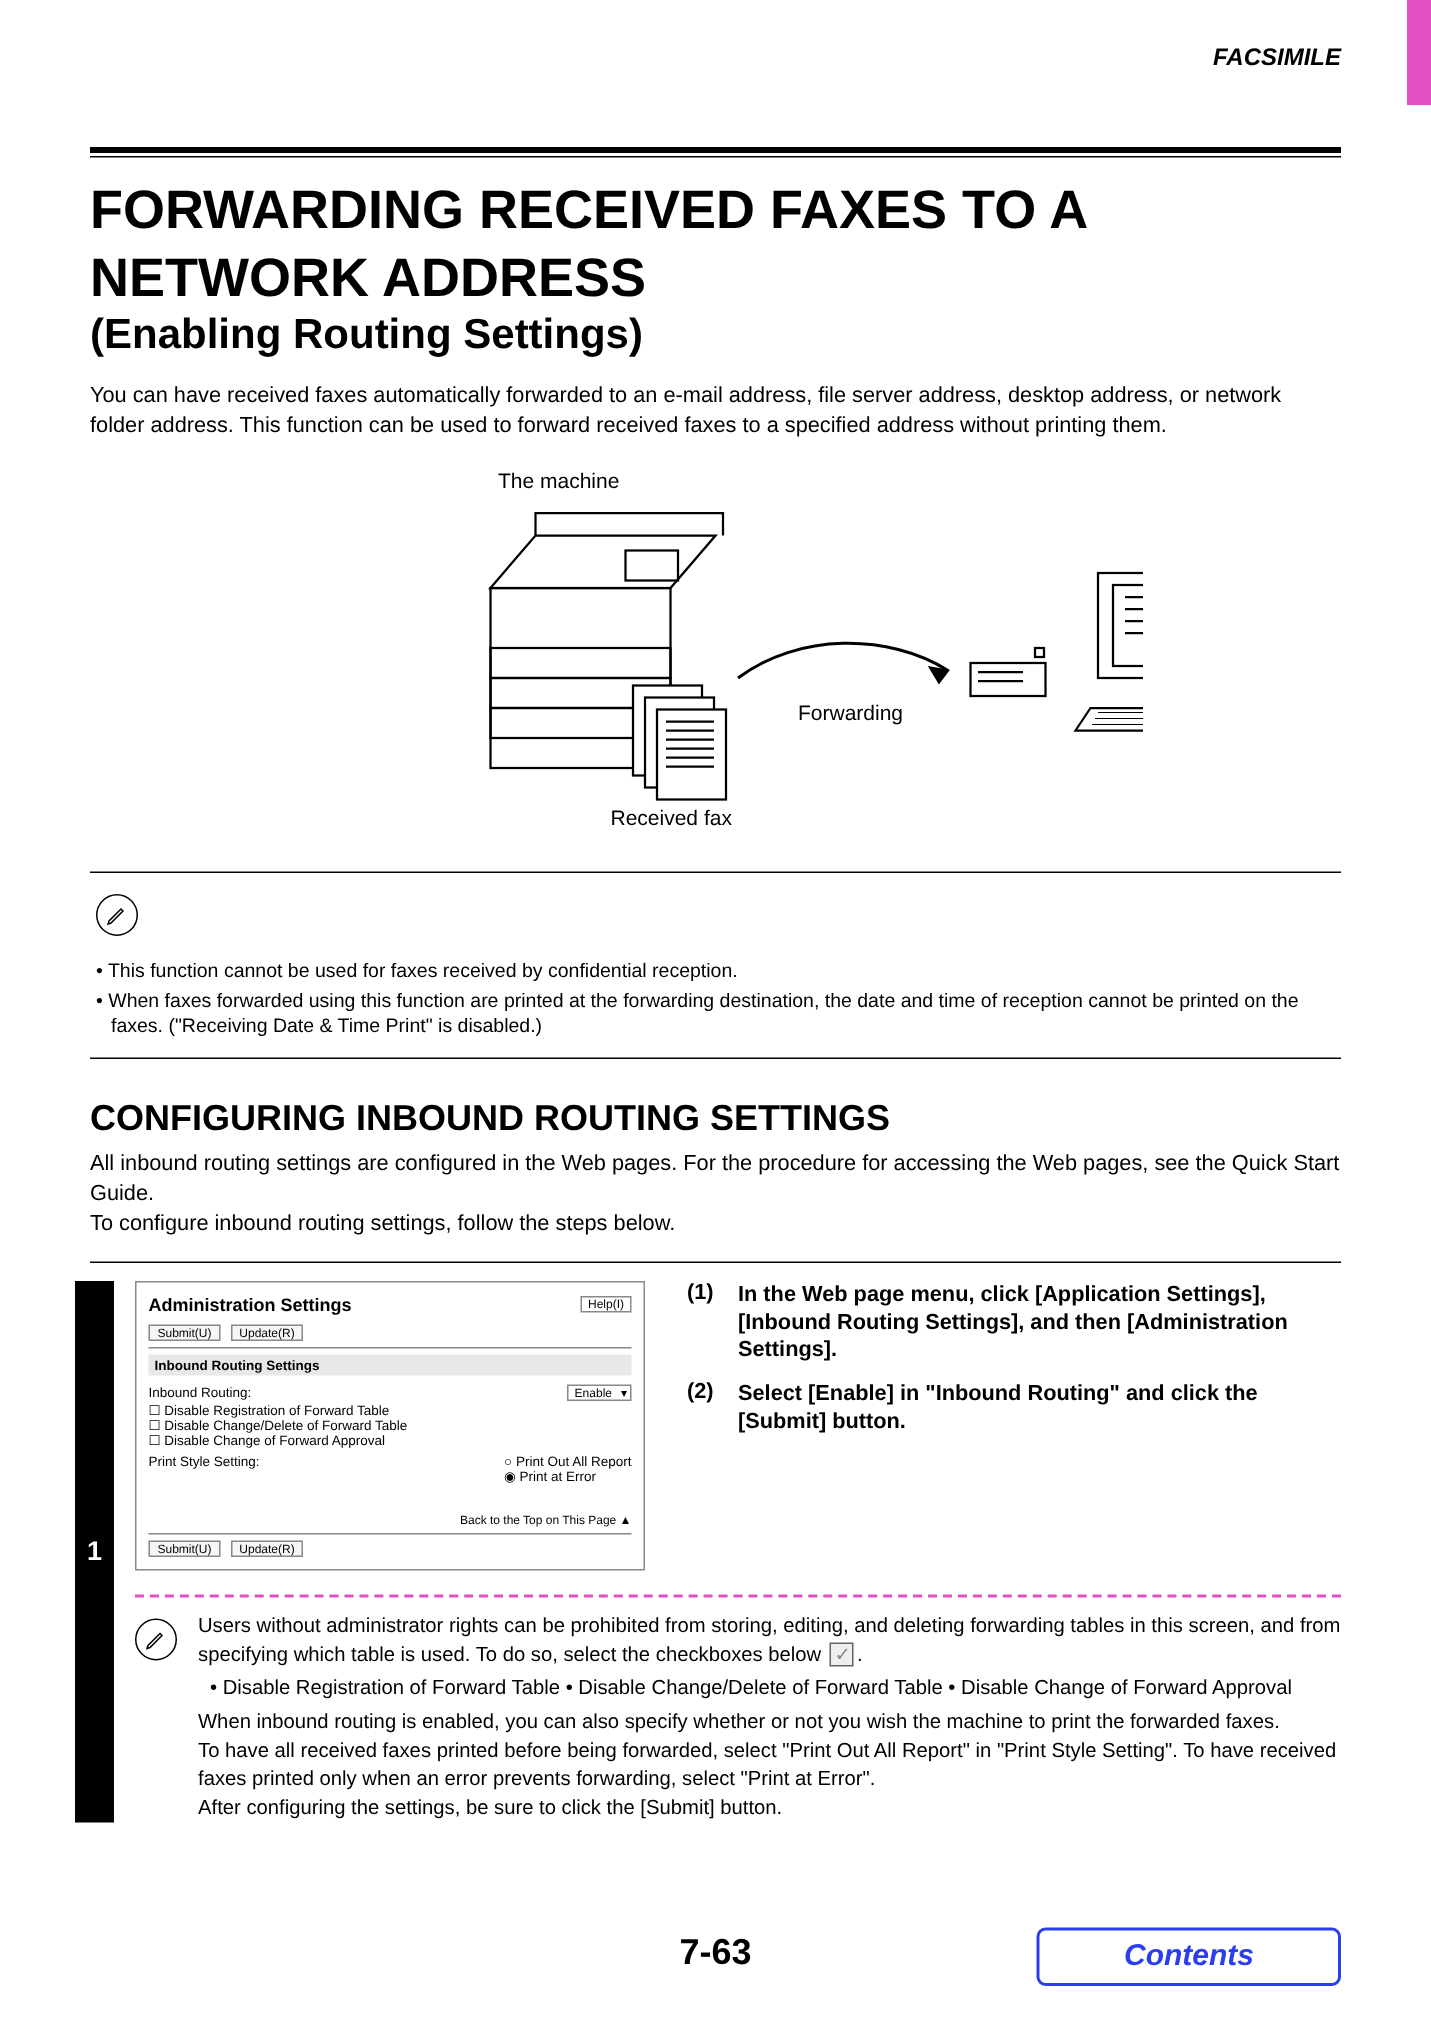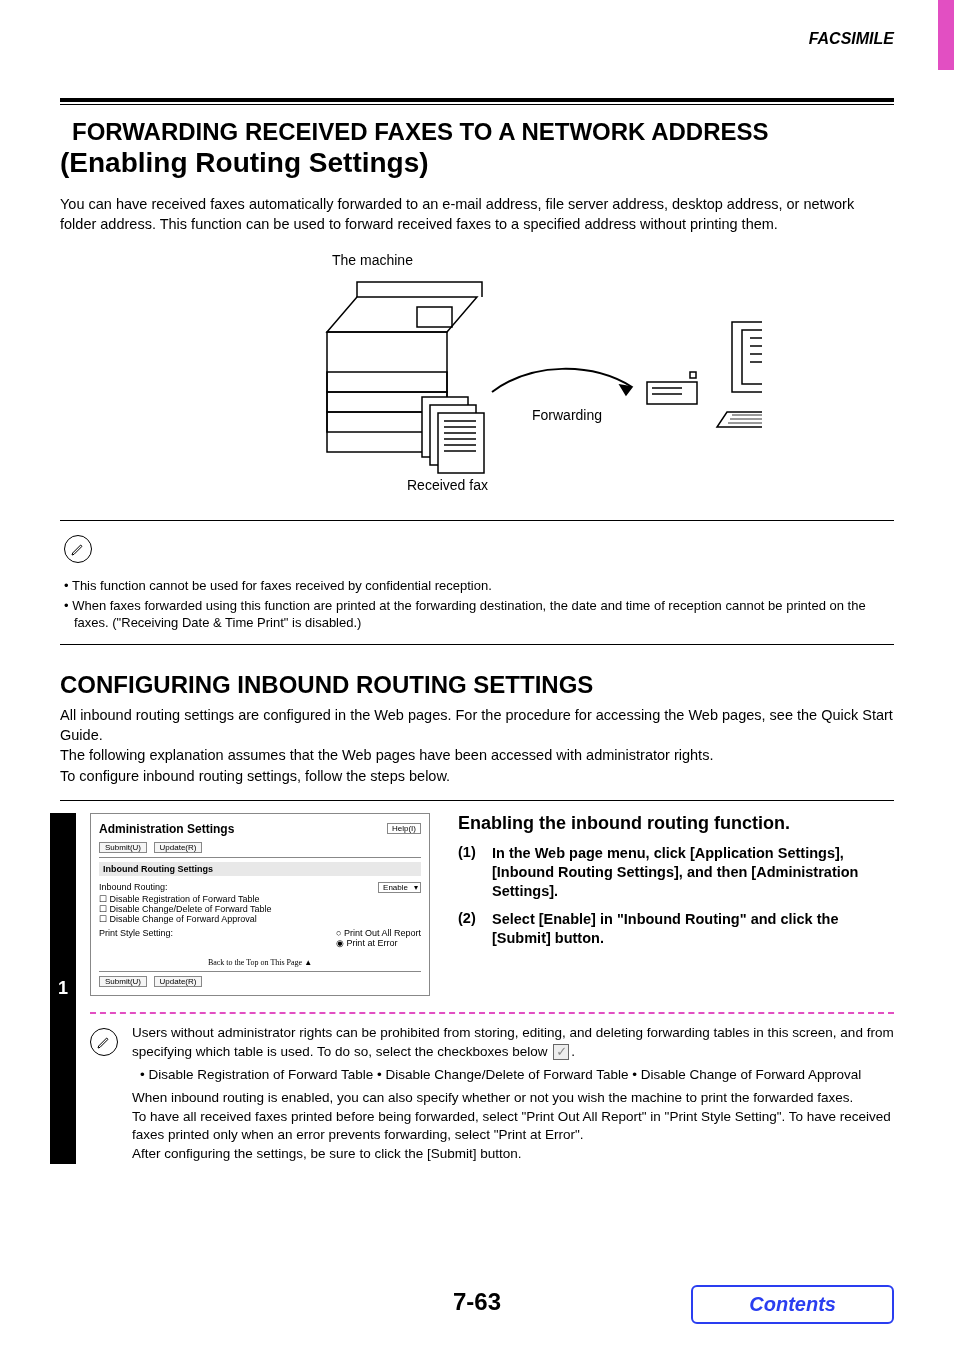--- a/index.html
+++ b/index.html
@@ -20,21 +20,21 @@
   .page { padding: 30px 60px 0 60px; }
   .section-label {
     text-align: right;
     font-weight: bold;
     font-size: 16px;
     font-style: italic;
     margin-bottom: 50px;
   }
   .rule-thick { border-top: 4px solid #000; margin-bottom: 2px; }
   .rule-thin  { border-top: 1px solid #000; margin-bottom: 12px; }
-  h1.title { font-size: 24px; font-weight: bold; line-height: 1.25; margin-left: 12px; }
+  h1.title { font-size: 36px; font-weight: bold; line-height: 1.25; }
   h1.subtitle { font-size: 28px; font-weight: bold; margin-bottom: 16px; }
   .intro { font-size: 14.5px; line-height: 1.35; margin: 14px 0 18px 0; }
 
   
   .diagram-wrap { display:flex; justify-content:center; margin: 10px 0 24px 0; }
   .diagram { width: 570px; position: relative; }
   .diagram svg { width: 100%; height: auto; }
   .cap { position: absolute; font-size: 14px; }
   .cap.machine { top: 0px; left: 140px; }
   .cap.forward { top: 155px; left: 340px; }
@@ -75,21 +75,21 @@
   .wp-help { border:1px solid #888; padding:0 4px; font-size:8px; }
   .wp-btnrow { margin:6px 0 4px 0; border-bottom:1px solid #888; padding-bottom:4px; }
   .wp-btn { display:inline-block; border:1px solid #888; padding:0 5px; margin-right:4px; font-size:8px; background:#f6f6f6;text-align:right; }
   .wp-bar { background:#e8e8e8; padding:2px 4px; font-weight:bold; font-size:9px; margin-bottom:6px; }
   .wp-row { display:flex; justify-content:space-between; margin:1px 0; }
   .wp-check::before { content:"☐ "; }
   .wp-radio::before { content:"○ "; }
   .wp-radio.sel::before { content:"◉ "; }
   .wp-select { border:1px solid #888; padding:0 12px 0 4px; font-size:8px; position:relative; }
   .wp-select::after { content:"▾"; position:absolute; right:2px; top:0; font-size:8px; }
-  .wp-backlink { text-align:center; font-size:8px; margin-top:10px;font-family:Liberation Serif, serif; }
+  .wp-backlink { text-align:right; font-size:8px; margin-top:20px; }
   .wp-bottom { border-top:1px solid #888; margin-top:4px; padding-top:4px; }
 
   .right-col { flex:1; }
   .step-head { font-size:18px; font-weight:bold; margin-bottom:10px; }
   .num-item { display:flex; gap:8px; font-size:14.5px; margin-bottom:10px; }
   .num-item .num { font-weight:bold; min-width:26px; }
   .num-item .txt { font-weight:bold; line-height:1.3; }
 
   .dashed { border:none; border-top:2px dashed #e24fc2; margin:16px 0 10px 0; }
 
@@ -195,21 +195,20 @@
       </svg>
     </div>
     <ul class="bullets">
       <li>This function cannot be used for faxes received by confidential reception.</li>
       <li>When faxes forwarded using this function are printed at the forwarding destination, the date and time of reception cannot be printed on the faxes. ("Receiving Date &amp; Time Print" is disabled.)</li>
     </ul>
   </div>
 
   <h2 class="h2">CONFIGURING INBOUND ROUTING SETTINGS</h2>
   <p class="body">All inbound routing settings are configured in the Web pages. For the procedure for accessing the Web pages, see the Quick Start Guide.</p>
-  <p class="body">The following explanation assumes that the Web pages have been accessed with administrator rights.</p>
   <p class="body">To configure inbound routing settings, follow the steps below.</p>
 
   <div class="step-rule"></div>
 
   <div class="step-area">
     <div class="step-bar">1</div>
     <div class="step-inner">
 
       <div class="cols">
 
@@ -238,21 +237,20 @@
             </span>
           </div>
           <div class="wp-backlink">Back to the Top on This Page ▲</div>
           <div class="wp-bottom">
             <span class="wp-btn">Submit(U)</span>
             <span class="wp-btn">Update(R)</span>
           </div>
         </div>
 
         <div class="right-col">
-          <div class="step-head">Enabling the inbound routing function.</div>
           <div class="num-item">
             <span class="num">(1)</span>
             <span class="txt">In the Web page menu, click [Application Settings], [Inbound Routing Settings], and then [Administration Settings].</span>
           </div>
           <div class="num-item">
             <span class="num">(2)</span>
             <span class="txt">Select [Enable] in "Inbound Routing" and click the [Submit] button.</span>
           </div>
         </div>
       </div>

